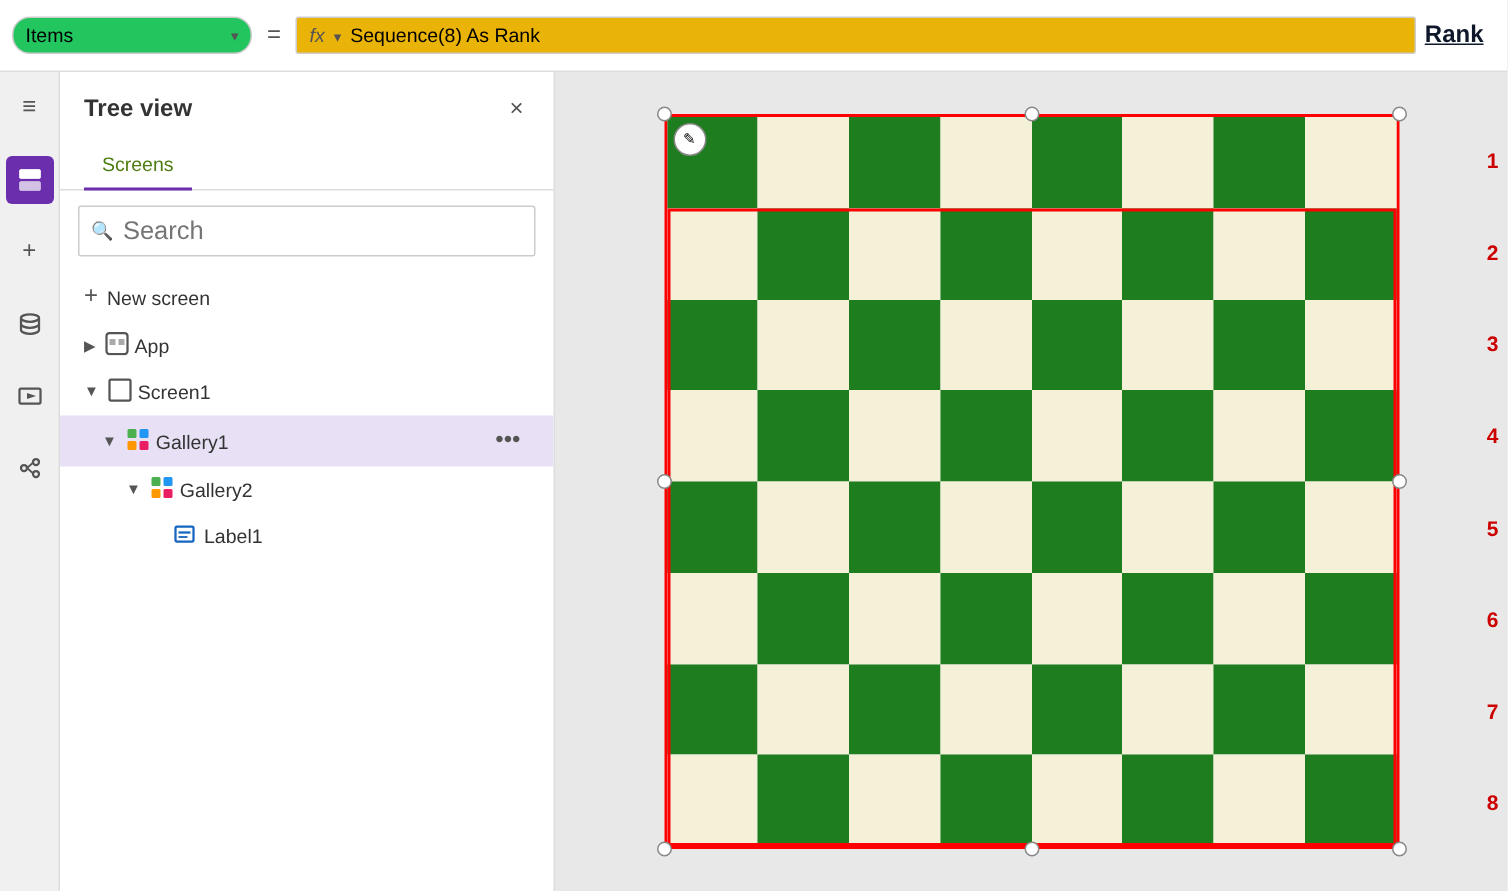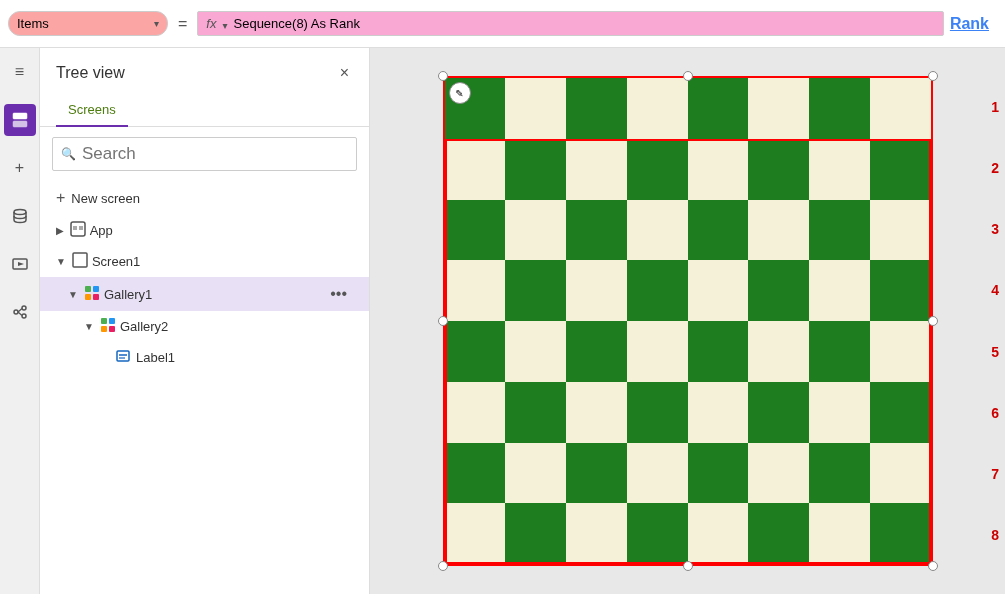--- a/index.html
+++ b/index.html
@@ -15,43 +15,43 @@
       padding: 0 8px;
       gap: 6px;
       flex-shrink: 0;
     }
     .items-dropdown {
       display: flex;
       align-items: center;
       border: 1px solid #ccc;
       border-radius: 12px;
       padding: 4px 8px;
-      background: #fca5a5;
+      background: #22c55e;
       min-width: 160px;
       cursor: pointer;
       gap: 4px;
     }
     .items-dropdown-label { flex: 1; font-size: 13px; }
     .chevron-icon { font-size: 10px; color: #555; }
     .equals-icon { font-size: 16px; color: #555; padding: 0 4px; }
     .fx-bar {
       display: flex;
       align-items: flex-end;
       border: 1px solid #ccc;
       border-radius: 2px;
-      background: #f9a8d4;
+      background: #eab308;
       padding: 4px 8px;
       flex: 1;
       gap: 6px;
     }
     .fx-label { color: #555; font-style: italic; font-size: 13px; }
     .fx-chevron { color: #555; font-size: 10px; }
     .fx-formula { color: #000; font-size: 13px; }
     .rank-label-top {
-      color: #3b82f6;
+      color: #0f172a;
       font-weight: bold;
       font-size: 16px;
       text-decoration: underline;
       margin-left: auto;
       margin-right: 8px;
     }
 
     
     .main-area {
       display: flex;
@@ -95,21 +95,21 @@
       display: flex;
       flex-direction: column;
       flex-shrink: 0;
     }
     .tree-header {
       display: flex;
       align-items: center;
       justify-content: space-between;
       padding: 12px 16px 0;
     }
-    .tree-title { font-size: 16px; font-weight: 400; color: #333; }
+    .tree-title { font-size: 16px; font-weight: 700; color: #333; }
     .close-btn { cursor: pointer; color: #555; font-size: 16px; border: none; background: none; padding: 4px; }
 
     .tree-tabs {
       display: flex;
       padding: 0 16px;
       border-bottom: 1px solid #ddd;
       margin-top: 8px;
     }
     .tree-tab {
       padding: 8px 12px;

